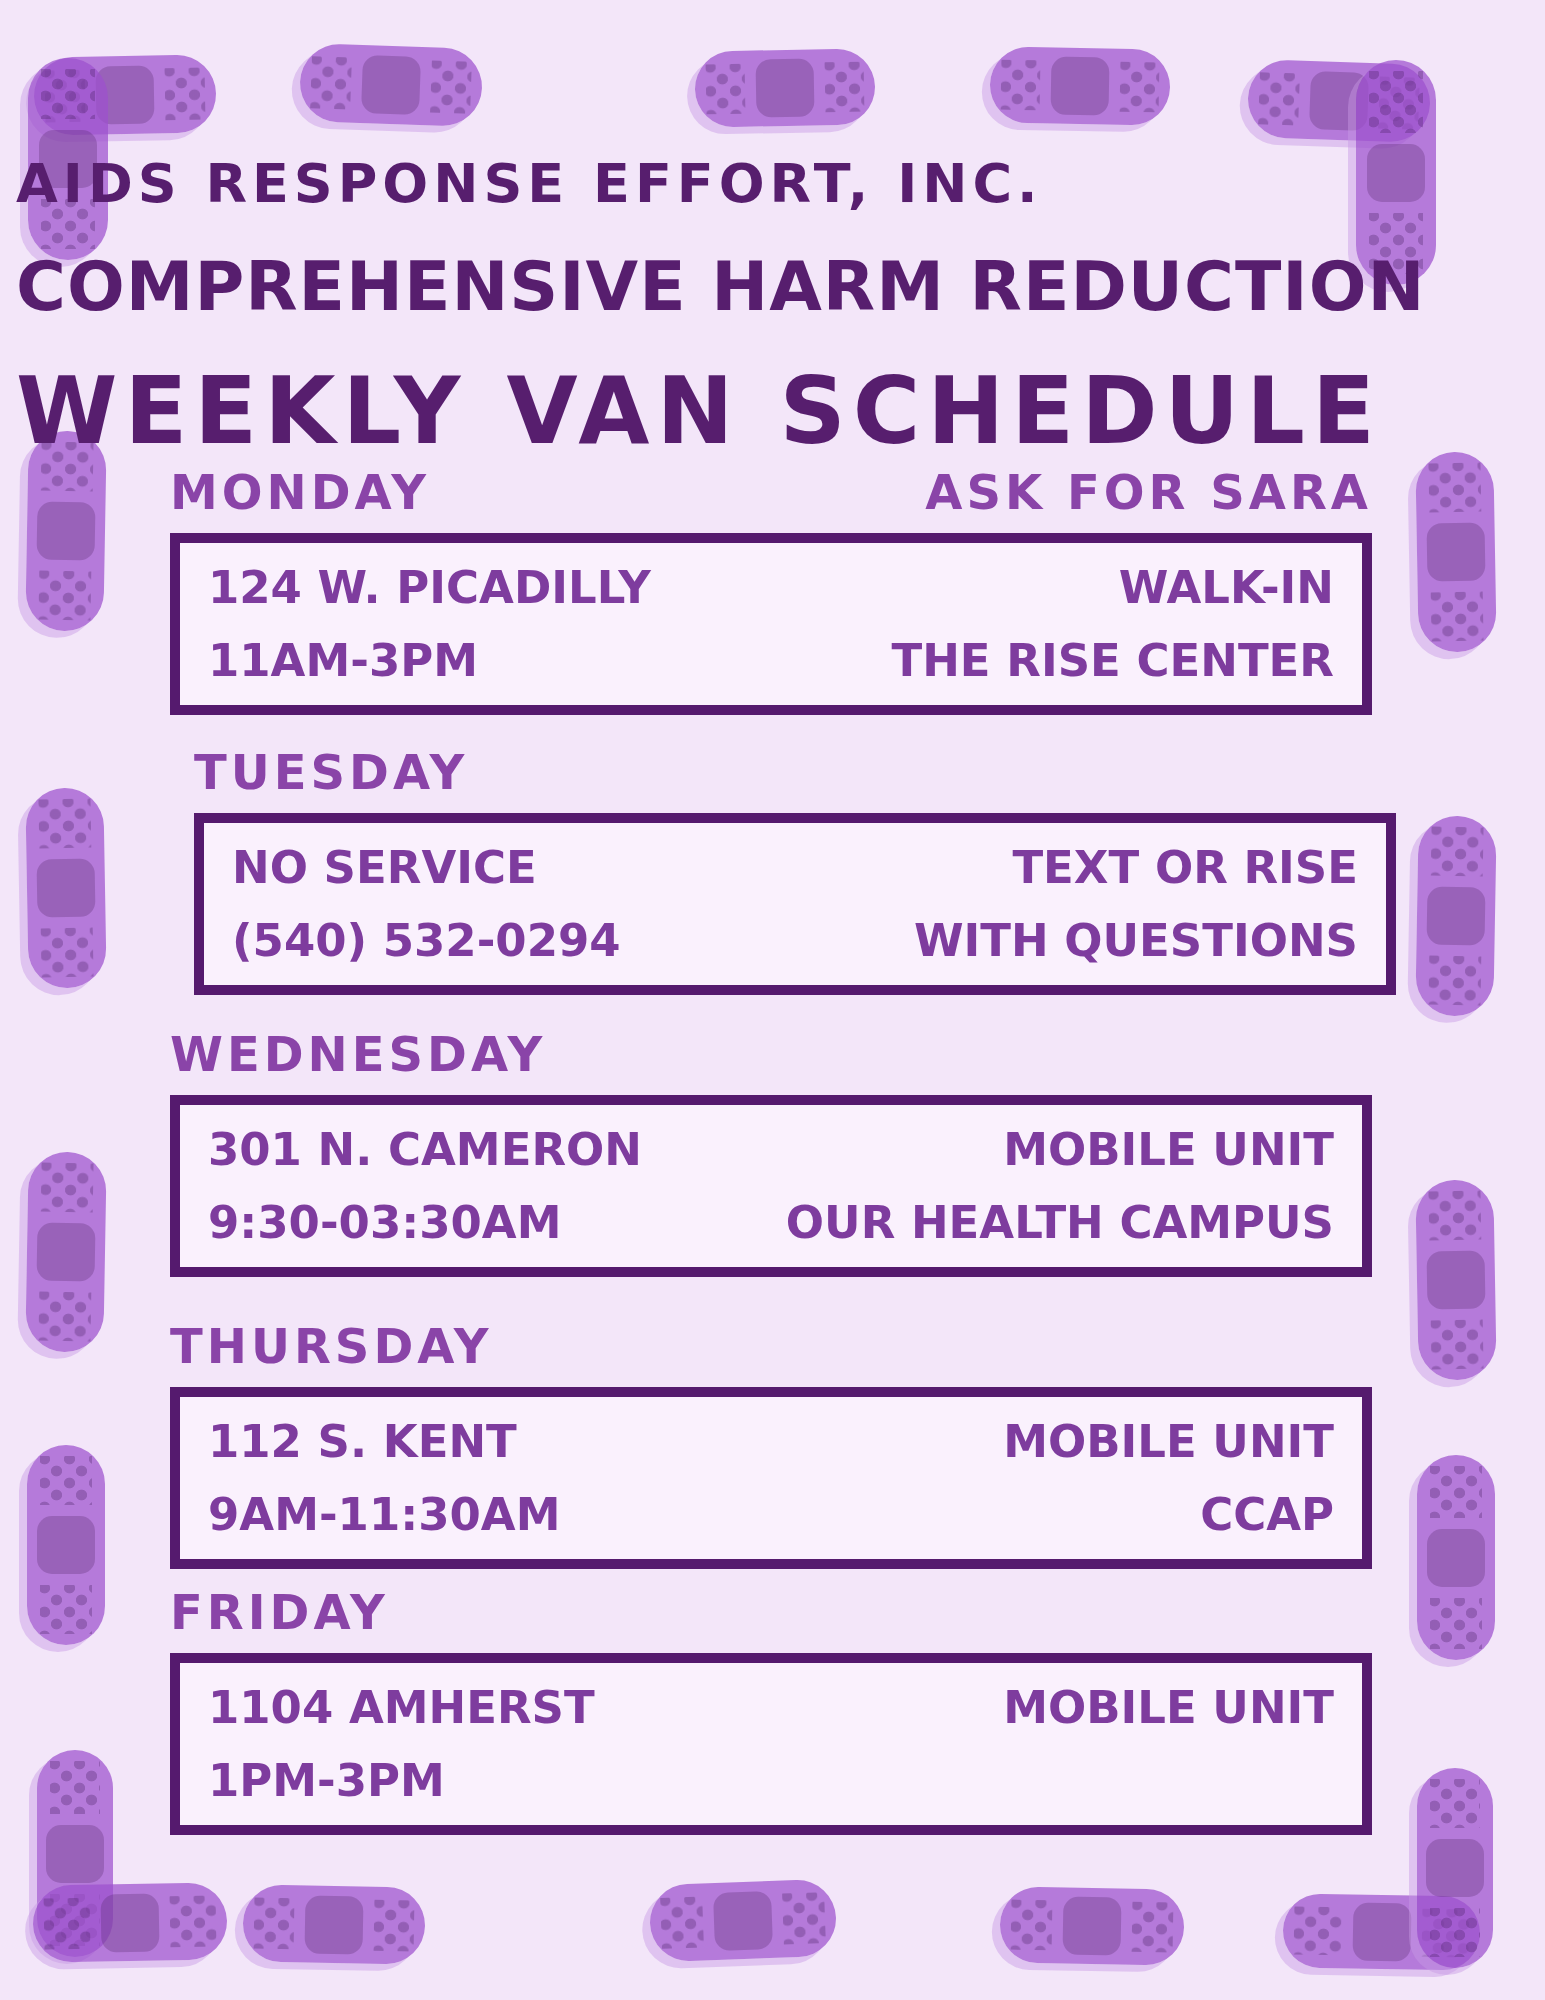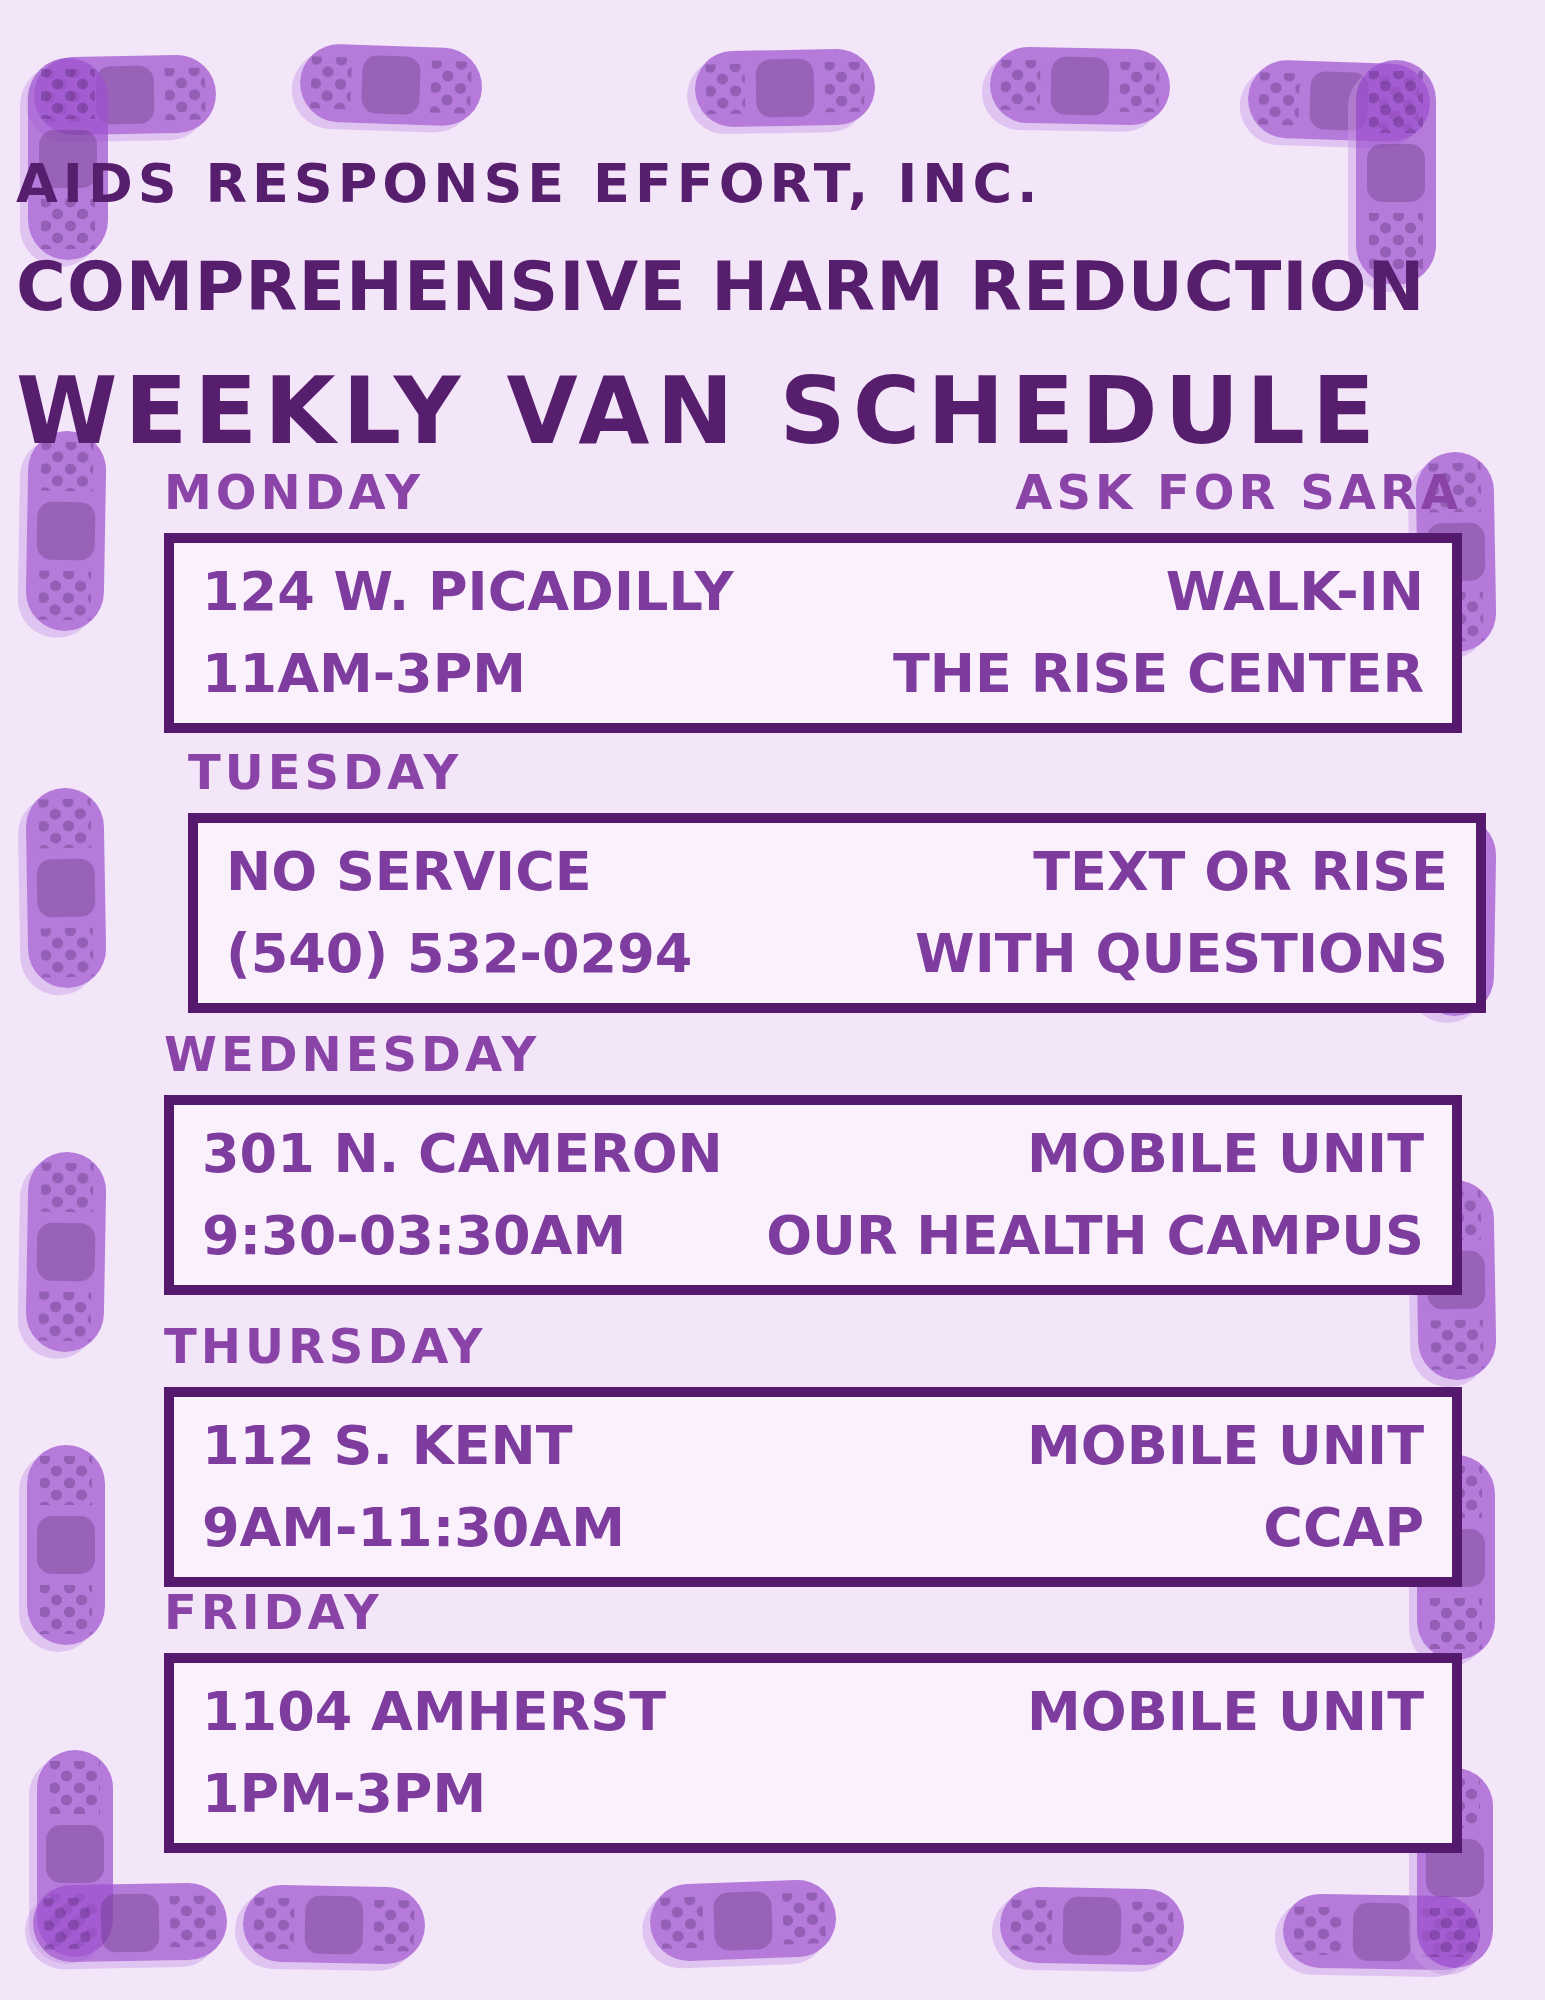--- a/index.html
+++ b/index.html
@@ -53,22 +53,22 @@
     top:152px;left:16px;right:0;
     text-align:left;
     color:var(--title);
   }
   .title-l1{font-size:54px;letter-spacing:5px;margin-bottom:32px;}
   .title-l2{font-size:68px;letter-spacing:1px;margin-bottom:32px;}
   .title-l3{font-size:92px;letter-spacing:7px;}
   
   .section{
     position:absolute;
-    left:164px;
-    width:1298px;
+    left:170px;
+    width:1202px;
   }
   .day-head{
     display:flex;
     justify-content:space-between;
     align-items:flex-end;
     color:var(--accent);
     font-size:48px;
     letter-spacing:4px;
     margin-bottom:13px;
     min-height:56px;
@@ -78,21 +78,21 @@
     background:var(--boxfill);
     padding:22px 28px;
     display:flex;
     flex-direction:column;
     gap:28px;
   }
   .day-row{
     display:flex;
     justify-content:space-between;
     align-items:baseline;
-    font-size:54px;
+    font-size:45px;
     color:var(--boxtext);
     letter-spacing:0px;
     line-height:1;
     white-space:nowrap;
   }
   .sec-0{top:464px;}
   .sec-1{top:744px;margin-left:24px;}
   .sec-2{top:1026px;}
   .sec-3{top:1306px;margin-top:12px;}
   .sec-4{top:1584px;}

